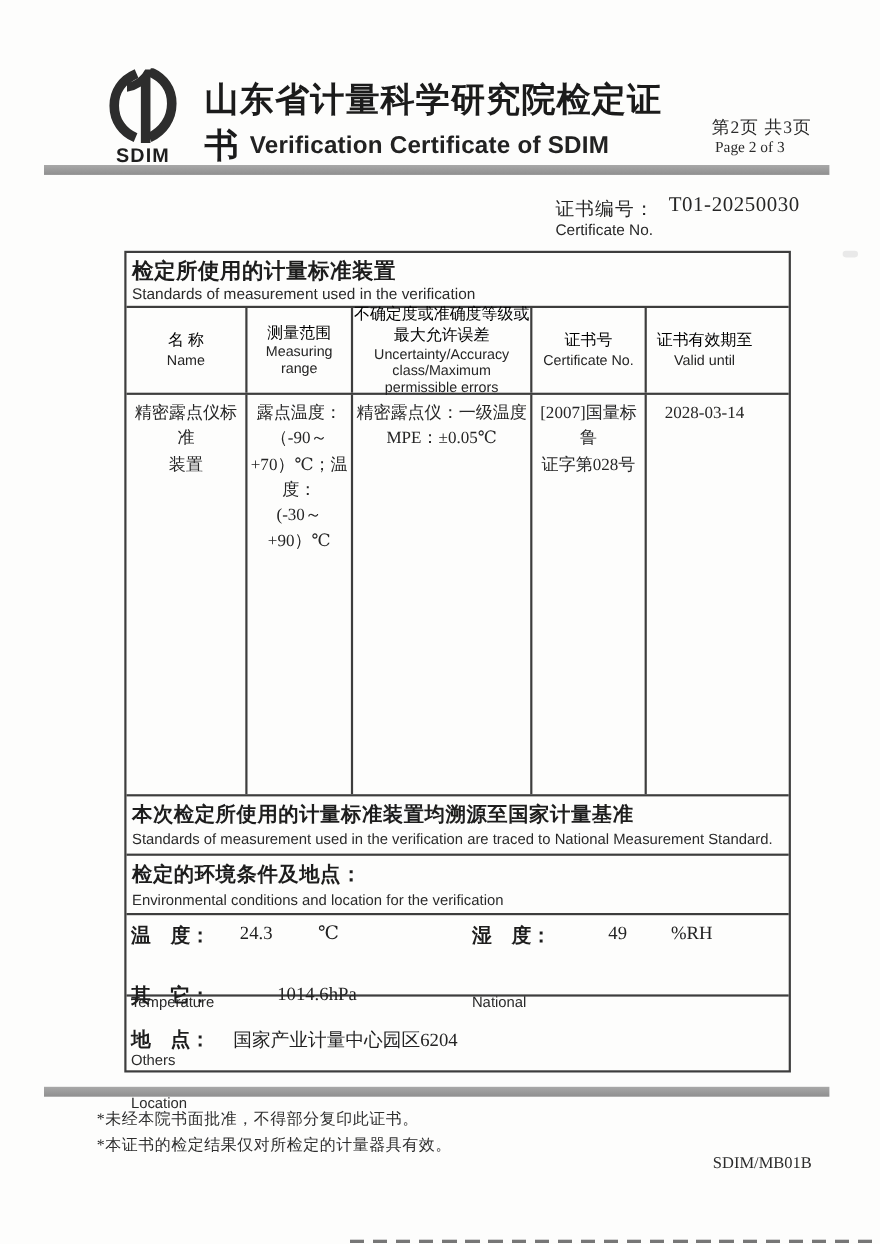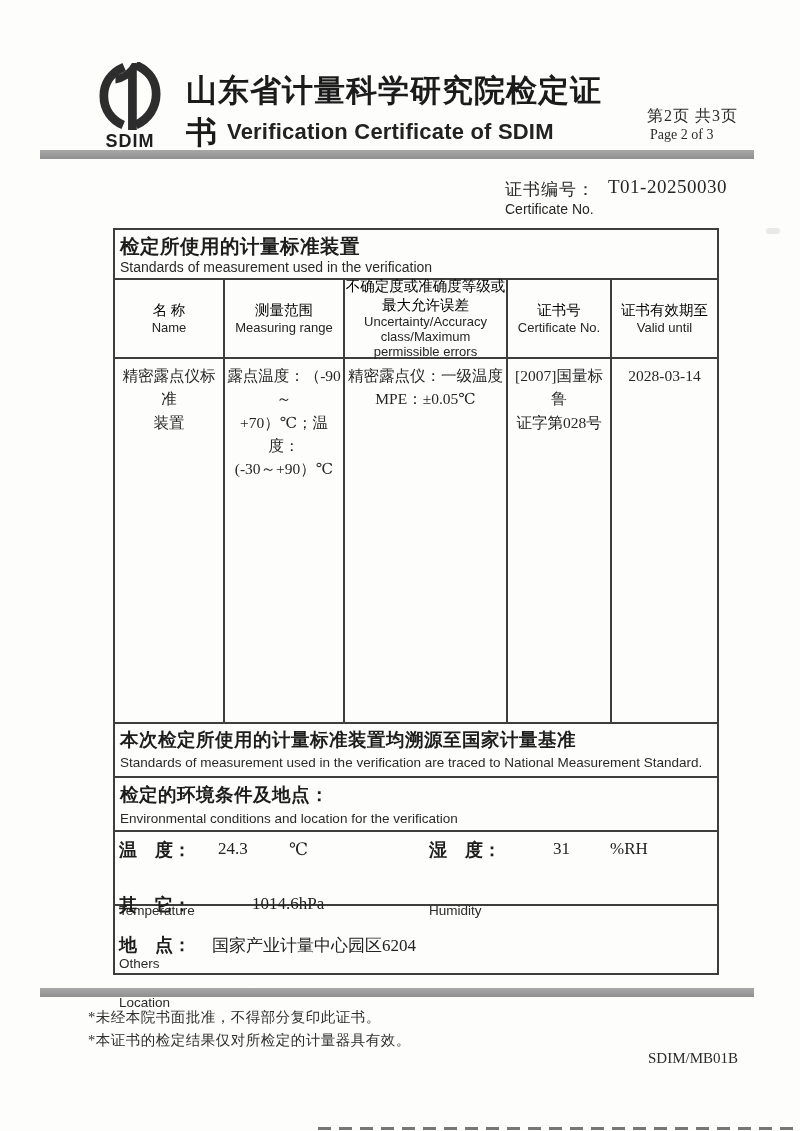--- a/index.html
+++ b/index.html
@@ -39,21 +39,21 @@
   .rowA{top:0;height:50px;border-bottom:2px solid #3d3d3d;}
   .rowB{top:50px;height:79px;border-bottom:2px solid #3d3d3d;display:flex;}
   .rowC{top:129px;height:365px;border-bottom:2px solid #3d3d3d;display:flex;}
   .rowD{top:494px;height:54px;border-bottom:2px solid #3d3d3d;}
   .rowE{top:547px;height:55px;border-bottom:2px solid #3d3d3d;}
   .rowF{top:602px;height:74px;border-bottom:2px solid #3d3d3d;}
   .rowG{top:660px;height:83px;}
   .cell{box-sizing:border-box;border-right:2px solid #3d3d3d;display:flex;
     flex-direction:column;align-items:center;text-align:center;}
   .cell:last-child{border-right:none;}
-  .c1{width:110px;} .c2{width:120px;} .c3{width:163px;} .c4{width:104px;} .c5{width:105px;}
+  .c1{width:110px;} .c2{width:96px;} .c3{width:163px;} .c4{width:104px;} .c5{width:105px;}
   .hdr-cell{justify-content:center;}
   .hdr-zh{font-size:14.5px;line-height:1.3;color:#000000;}
   .hdr-en{font-family:"Liberation Sans","DejaVu Sans",sans-serif;font-size:13px;
     line-height:1.15;color:#242424;margin-top:1px;}
   .data-cell{justify-content:flex-start;padding-top:5px;font-size:15.5px;line-height:1.5;}
   .sec-zh{font-family:"Liberation Sans","DejaVu Sans",sans-serif;font-weight:bold;
     font-size:18.5px;color:#1d1d1d;position:absolute;left:5px;top:3px;letter-spacing:0.5px;}
   .sec-en{font-family:"Liberation Sans","DejaVu Sans",sans-serif;font-size:13.5px;
     color:#2a2a2a;position:absolute;left:5px;}
   .env-label{font-family:"Liberation Sans","DejaVu Sans",sans-serif;font-weight:bold;
@@ -149,23 +149,23 @@
       <div class="sec-zh" style="top:5px;">检定的环境条件及地点：</div>
       <div class="sec-en" style="top:34px;">Environmental conditions and location for the verification</div>
     </div>
 
     <div class="trow rowF">
       <div class="env-label" style="left:4px;top:6px;">温　度：</div>
       <div class="env-value" style="left:103px;top:7px;">24.3</div>
       <div class="env-value" style="left:174px;top:7px;">℃</div>
       <div class="env-en" style="left:4px;top:33px;">Temperature</div>
       <div class="env-label" style="left:314px;top:6px;">湿　度：</div>
-      <div class="env-value" style="left:438px;top:7px;">31</div>
+      <div class="env-value" style="left:438px;top:7px;">49</div>
       <div class="env-value" style="left:495px;top:7px;">%RH</div>
-      <div class="env-en" style="left:314px;top:33px;">Humidity</div>
+      <div class="env-en" style="left:314px;top:33px;">National</div>
     </div>
 
     <div class="trow rowG">
       <div class="env-label" style="left:4px;top:3px;">其　它：</div>
       <div class="env-value" style="left:97px;top:4px;margin-left:40px;">1014.6hPa</div>
       <div class="env-en" style="left:4px;top:28px;">Others</div>
       <div class="env-label" style="left:4px;top:43px;">地　点：</div>
       <div class="env-value" style="left:97px;top:44px;">国家产业计量中心园区6204</div>
       <div class="env-en" style="left:4px;top:67px;">Location</div>
     </div>

